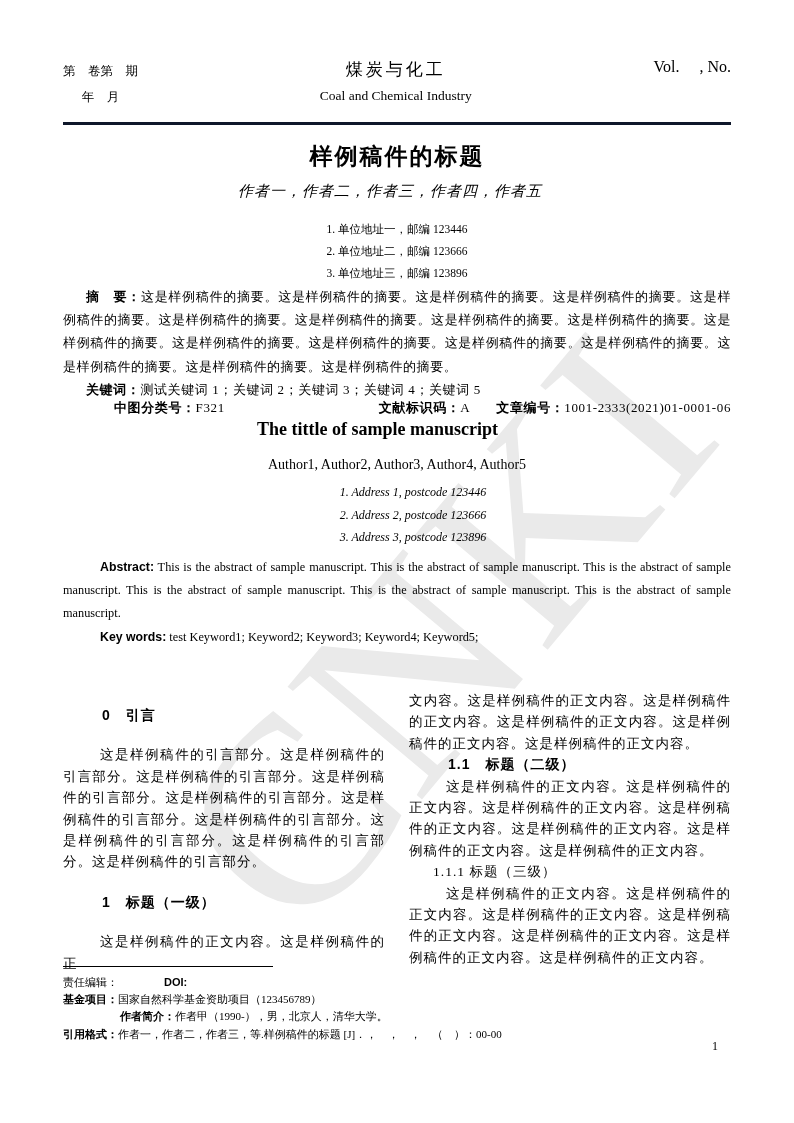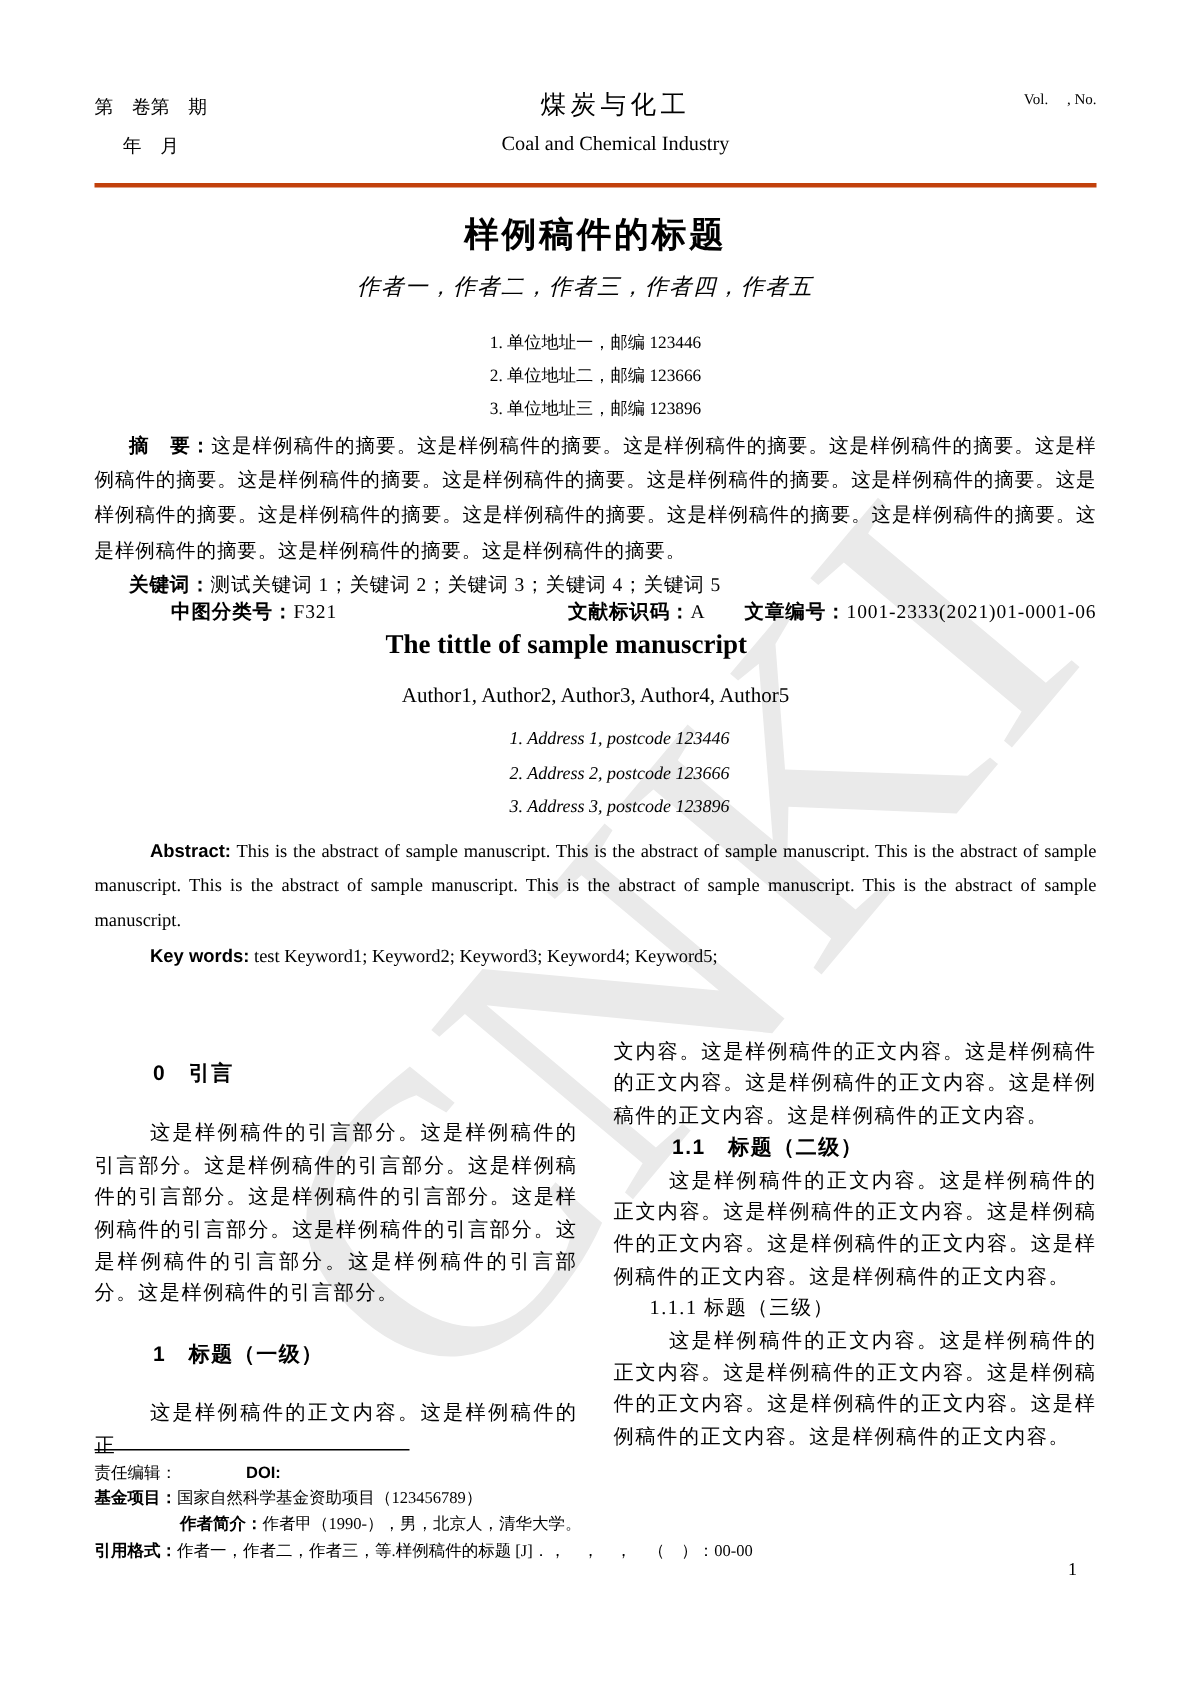--- a/index.html
+++ b/index.html
@@ -7,26 +7,26 @@
         font-family:"Liberation Serif",serif;color:#000;}
   .layer{position:relative;z-index:1;}
   
   .watermark{position:absolute;left:445px;top:632px;z-index:0;
              transform:translate(-50%,-50%) rotate(-50deg);
              font-family:"Liberation Serif",serif;font-size:268px;line-height:1;
              color:#eaeaea;white-space:nowrap;letter-spacing:2px;user-select:none;}
   
   .header{position:absolute;left:63px;top:58px;width:668px;display:flex;
           justify-content:space-between;align-items:flex-start;
-          border-bottom:3px solid #c2410c;padding-bottom:12px;}
+          border-bottom:3px solid #0f172a;padding-bottom:12px;}
   .h-left{font-size:12.5px;line-height:26px;text-align:center;}
   .h-center{text-align:center;flex:1;}
   .j-cn{font-size:17px;letter-spacing:3px;}
   .j-en{font-size:13.5px;margin-top:7px;}
-  .h-right{font-size:10px;line-height:18px;white-space:pre;}
+  .h-right{font-size:16px;line-height:18px;white-space:pre;}
   
   .cn-title{position:absolute;left:0;top:141px;width:794px;text-align:center;
             font-family:"Liberation Sans",sans-serif;font-weight:700;font-size:23px;letter-spacing:2px;}
   .cn-authors{position:absolute;left:0;top:182px;width:780px;text-align:center;
               font-style:italic;font-size:15px;letter-spacing:1px;}
   .cn-affils{position:absolute;left:0;top:218px;width:794px;text-align:center;
              font-size:11.5px;line-height:22px;}
   
   .cn-abs{position:absolute;left:63px;top:285px;width:668px;font-size:13px;letter-spacing:.6px;}
   .cn-abs .abs-p{margin:0;text-align:justify;text-indent:23px;line-height:23.2px;}

